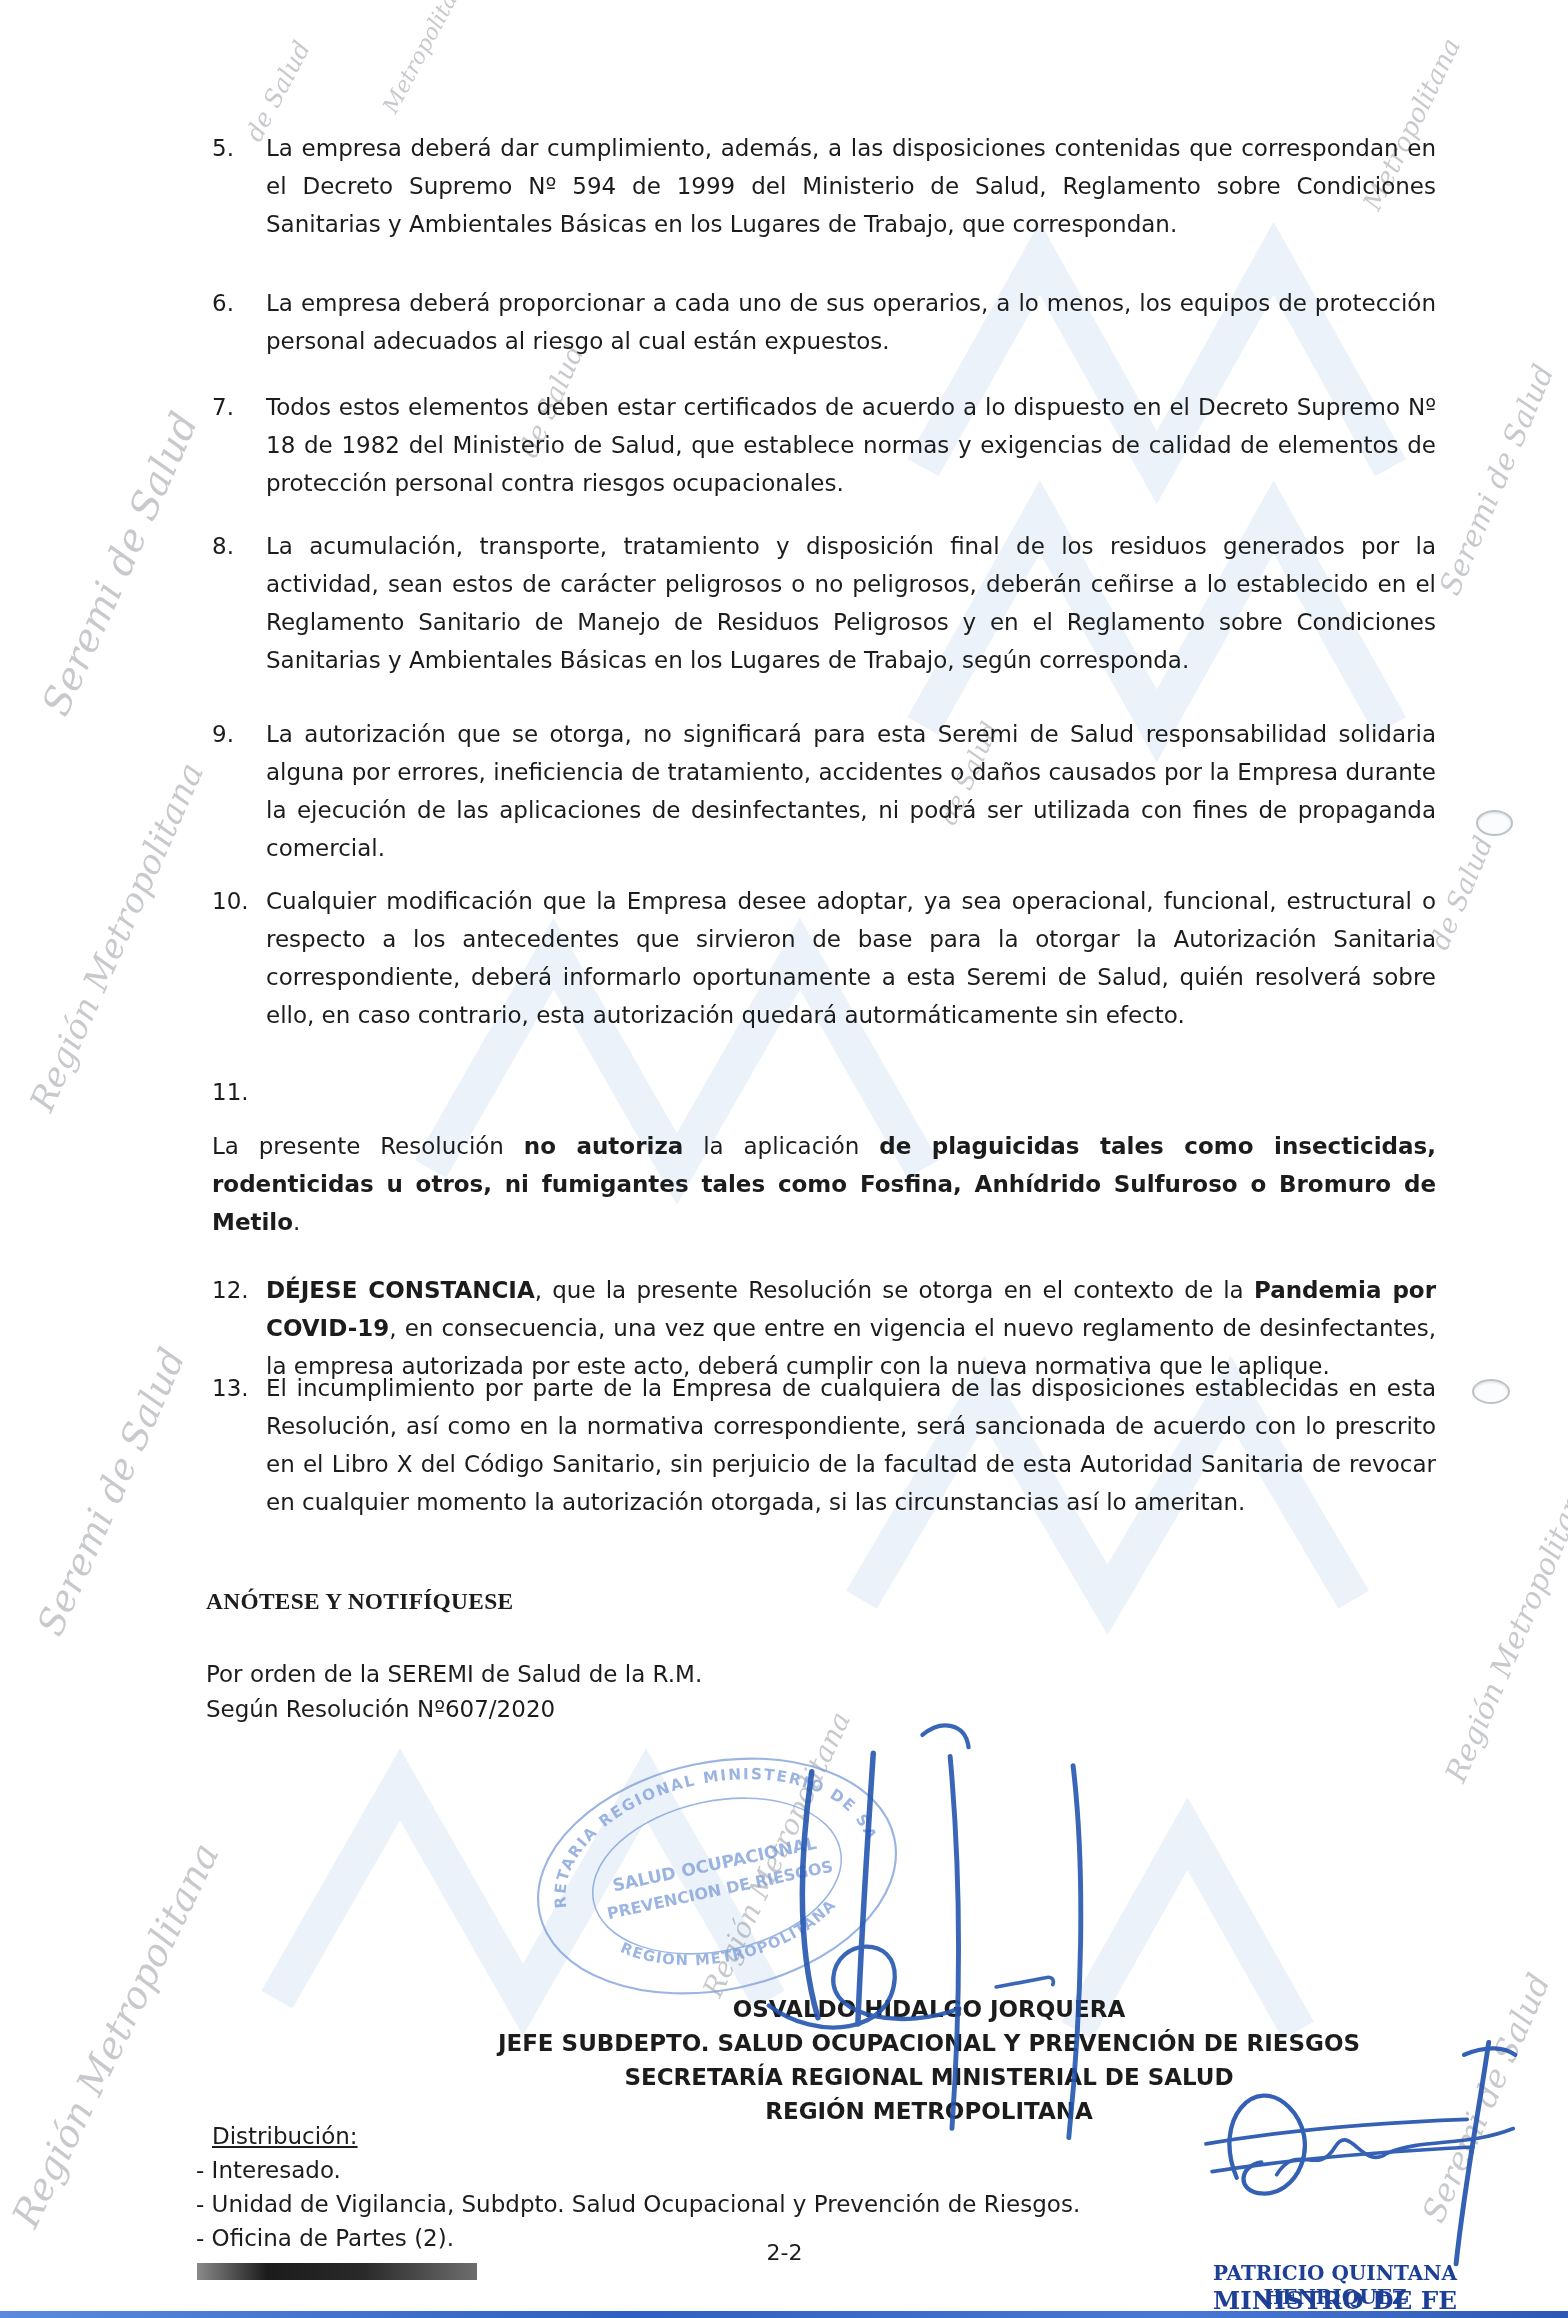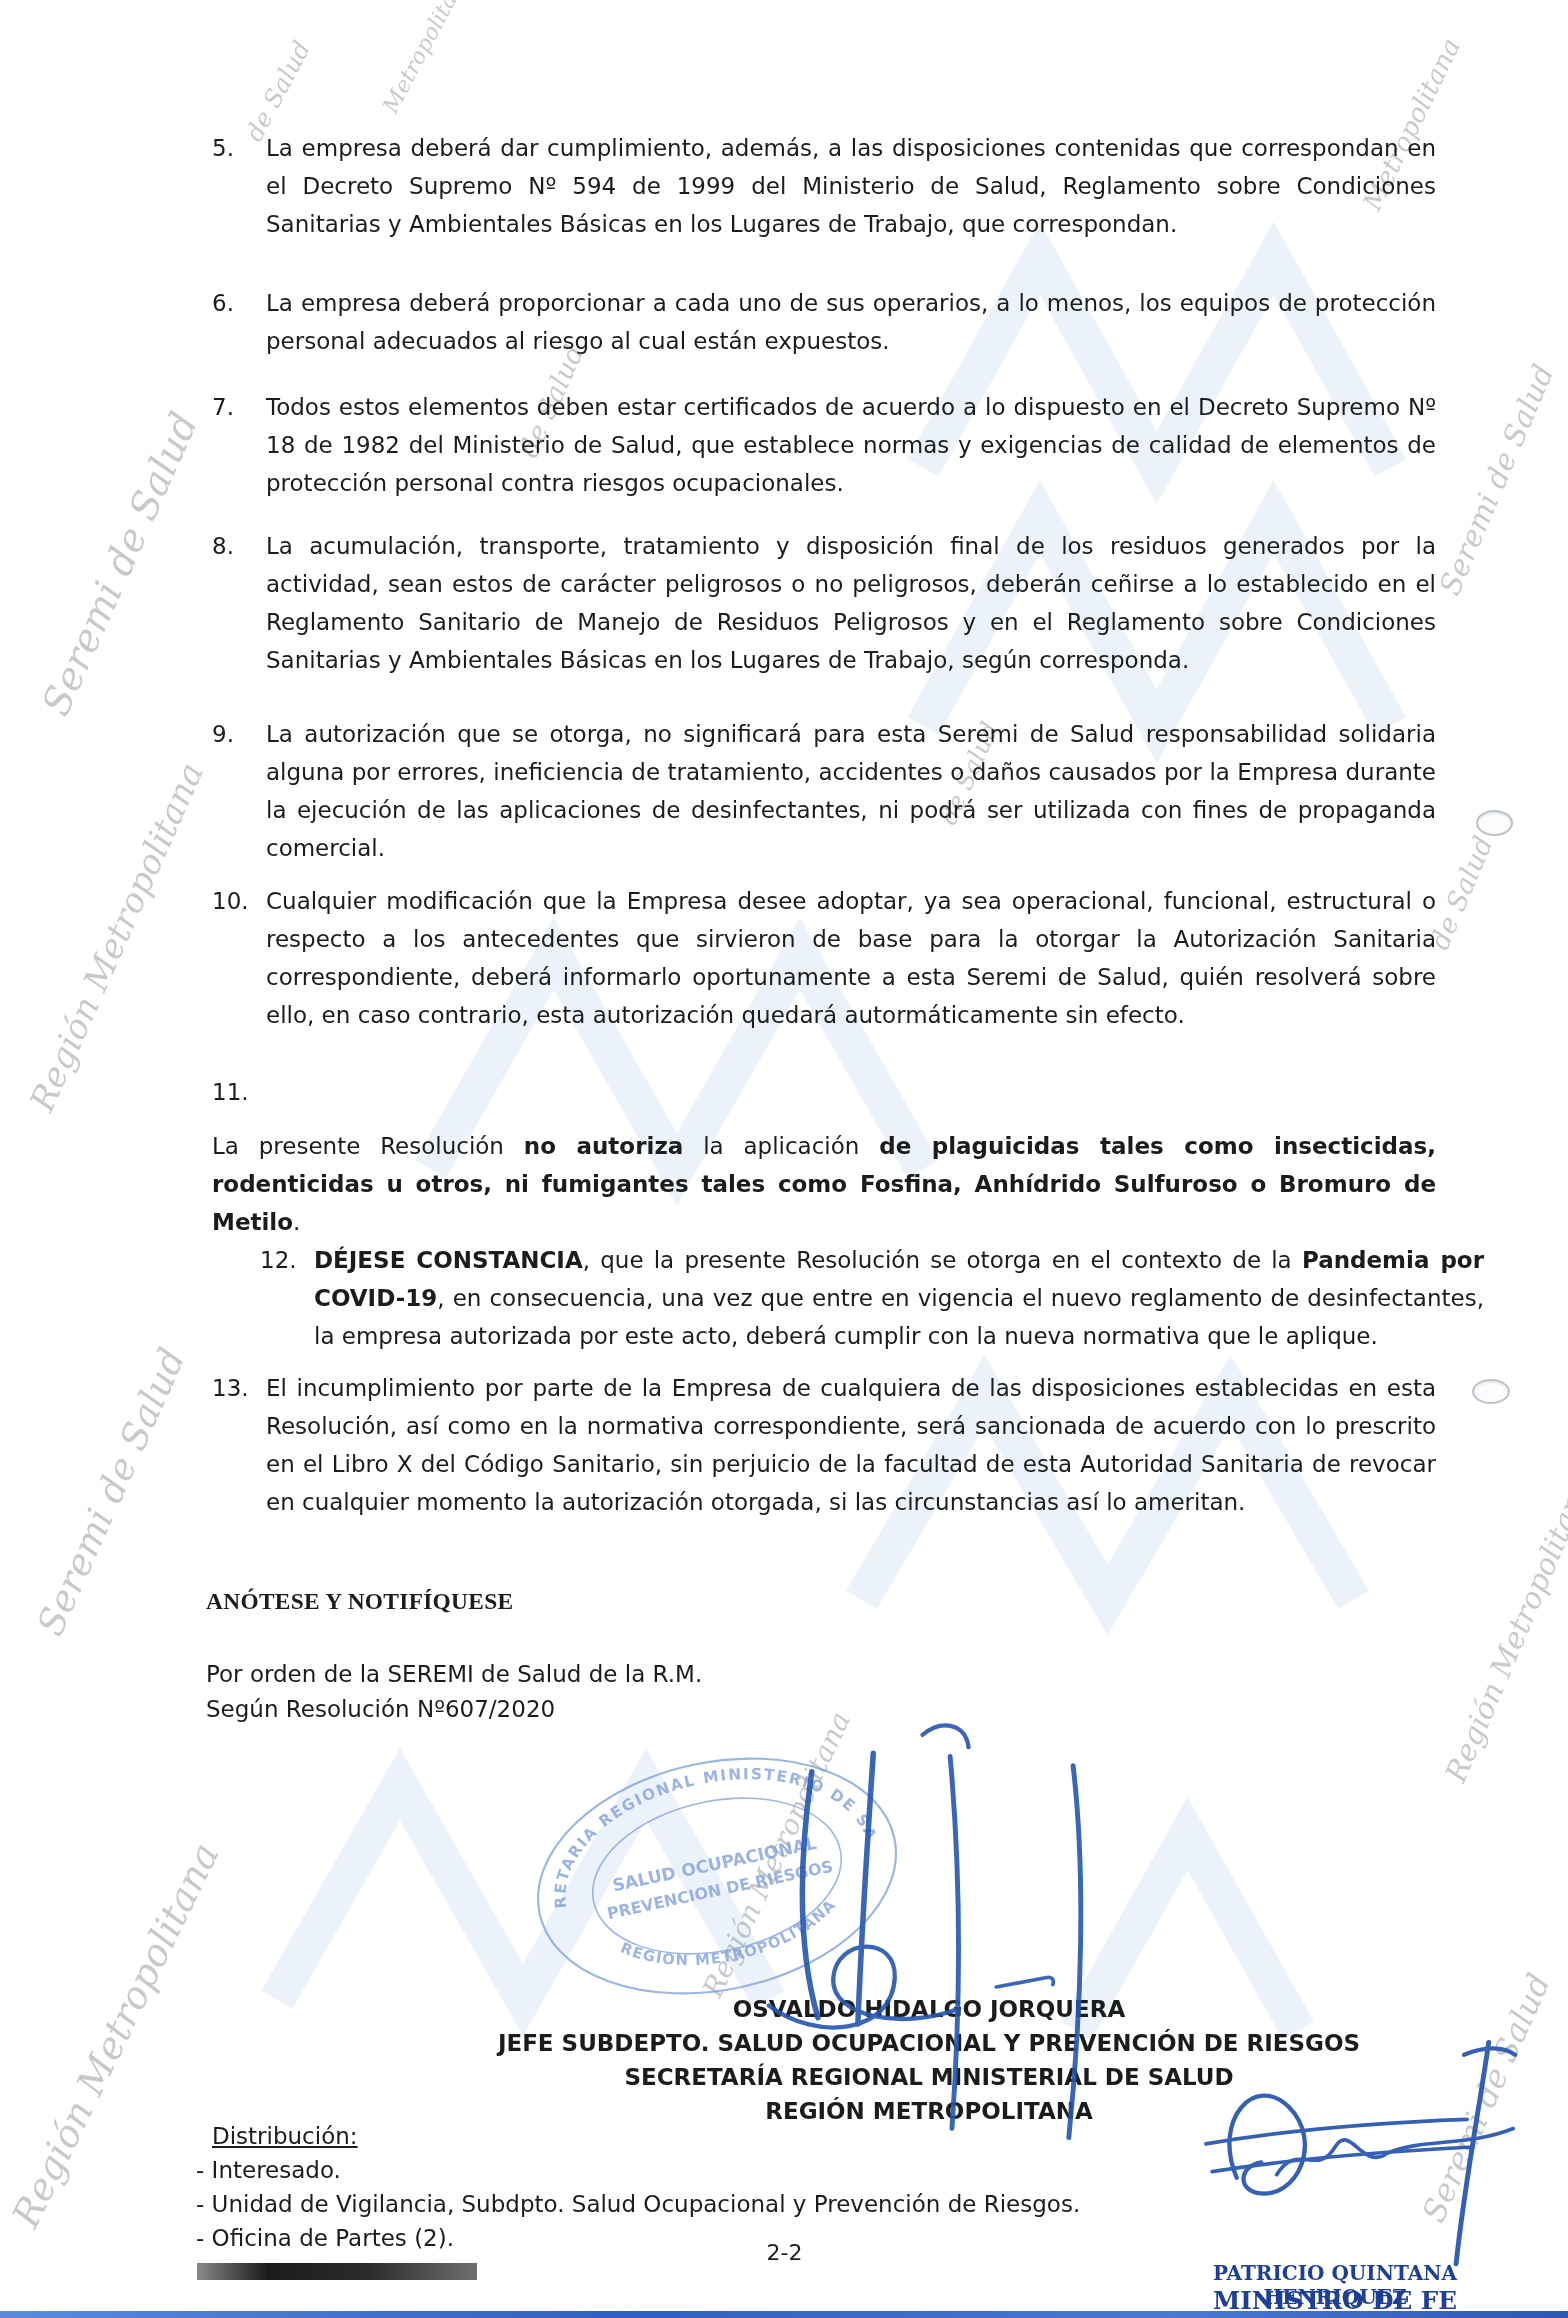--- a/index.html
+++ b/index.html
@@ -93,21 +93,21 @@
     <span class="txt"><span>La autorización que se otorga, no significará para esta Seremi de Salud responsabilidad solidaria alguna por errores, ineficiencia de tratamiento, accidentes o daños causados por la Empresa durante la ejecución de las aplicaciones de desinfectantes, ni podrá ser utilizada con fines de propaganda comercial.</span></span>
   </div>
   <div class="item" style="top:882px;">
     <span class="num">10.</span>
     <span class="txt"><span>Cualquier modificación que la Empresa desee adoptar, ya sea operacional, funcional, estructural o respecto a los antecedentes que sirvieron de base para la otorgar la Autorización Sanitaria correspondiente, deberá informarlo oportunamente a esta Seremi de Salud, quién resolverá sobre ello, en caso contrario, esta autorización quedará autormáticamente sin efecto.</span></span>
   </div>
   <div class="item" style="top:1073px;flex-direction:column;">
     <span class="num">11.</span>
     <span class="txt"><span>La presente Resolución </span><span class="b">no autoriza</span><span> la aplicación </span><span class="b">de plaguicidas tales como insecticidas, rodenticidas u otros, ni fumigantes tales como Fosfina, Anhídrido Sulfuroso o Bromuro de Metilo</span><span>.</span></span>
   </div>
-  <div class="item" style="top:1241px;margin-left:48px;">
+  <div class="item" style="top:1271px;">
     <span class="num">12.</span>
     <span class="txt"><span class="b">DÉJESE CONSTANCIA</span><span>, que la presente Resolución se otorga en el contexto de la </span><span class="b">Pandemia por COVID-19</span><span>, en consecuencia, una vez que entre en vigencia el nuevo reglamento de desinfectantes, la empresa autorizada por este acto, deberá cumplir con la nueva normativa que le aplique.</span></span>
   </div>
   <div class="item" style="top:1369px;">
     <span class="num">13.</span>
     <span class="txt"><span>El incumplimiento por parte de la Empresa de cualquiera de las disposiciones establecidas en esta Resolución, así como en la normativa correspondiente, será sancionada de acuerdo con lo prescrito en el Libro X del Código Sanitario, sin perjuicio de la facultad de esta Autoridad Sanitaria de revocar en cualquier momento la autorización otorgada, si las circunstancias así lo ameritan.</span></span>
   </div>
 
   <div class="anotese">ANÓTESE Y NOTIFÍQUESE</div>
   <div class="pororden">

